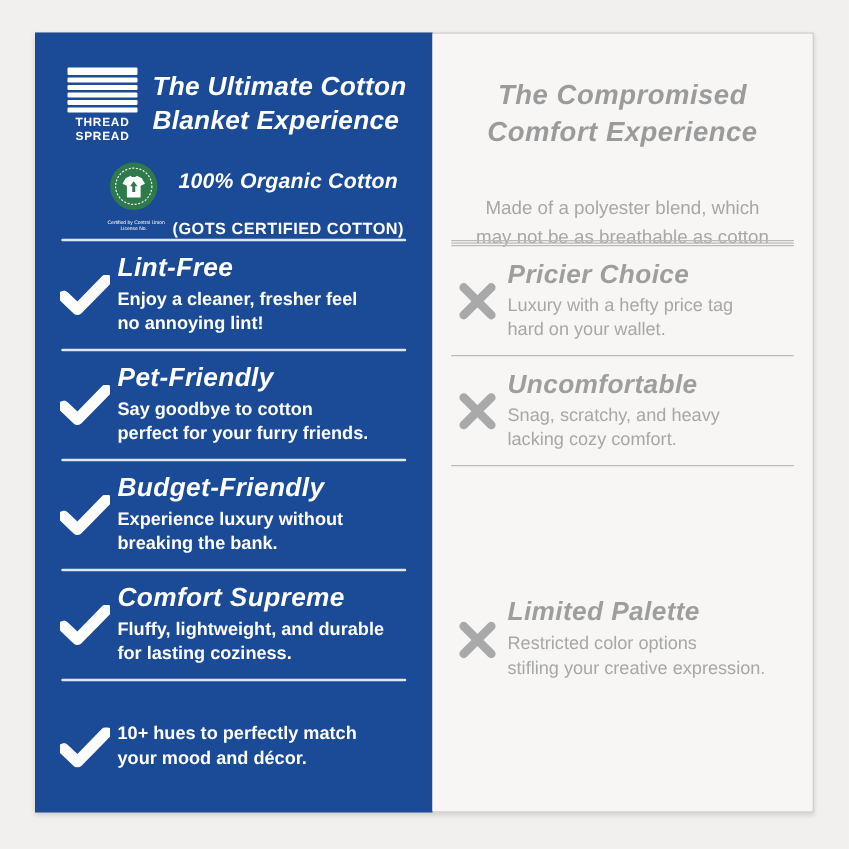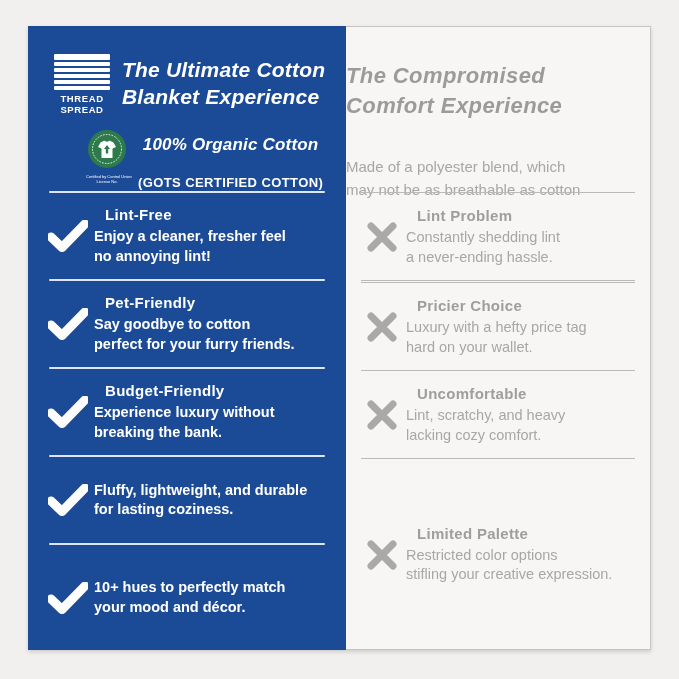--- a/index.html
+++ b/index.html
@@ -57,20 +57,21 @@
   
   .panel-right{
     flex:1 1 auto;
     background:#f7f6f4;
     color:#9e9e9e;
     display:flex;flex-direction:column;
     box-sizing:border-box;
   }
   .r-header{
     height:165px;flex:0 0 165px;
+    text-align:center;
     padding-top:34px;box-sizing:border-box;
   }
   .r-title{
     margin:0;
     font-size:22px;font-weight:700;font-style:italic;
     color:#9b9b9b;line-height:1.35;letter-spacing:0.4px;
   }
   .r-sub{
     margin-top:36px;
     font-size:15px;color:#a7a7a7;line-height:1.5;
@@ -80,22 +81,22 @@
   .row{
     height:86px;flex:0 0 86px;
     display:flex;align-items:center;
     box-sizing:border-box;
   }
   .row.last{height:105px;flex:1 1 auto;}
   .row .icon-cell{flex:0 0 52px;display:flex;justify-content:center;padding-left:14px;}
   .panel-right .row .icon-cell{flex:0 0 48px;padding-left:12px;}
   .item-text{padding-right:6px;}
   .item-heading{
-    font-size:15px;font-weight:800;
-    letter-spacing:0.3px;margin-bottom:4px;margin-left:11px;
+    font-size:21px;font-weight:800;font-style:italic;
+    letter-spacing:0.3px;margin-bottom:4px;
   }
   .panel-right .item-heading{color:#9e9e9e;font-weight:700;}
   .item-desc{font-size:14.5px;line-height:1.34;font-weight:600;}
   .panel-right .item-desc{font-weight:400;color:#a7a7a7;}
   .l-header, .badge-row, .row{overflow:hidden;}
 </style>
 </head>
 <body>
 
 <div class="card">
@@ -191,20 +192,21 @@
     </div>
     <div class="divider-l"></div>
 
     <div class="row">
       <div class="icon-cell">
         <svg width="40" height="32" viewBox="0 0 40 32">
             <path d="M3 17 L14 27.5 L37 4" fill="none" stroke="#ffffff" stroke-width="9" stroke-linecap="round" stroke-linejoin="round"></path>
           </svg>
       </div>
       <div class="item-text">
+        <div class="item-heading">Comfort Supreme</div>
         <div class="item-desc">
           <span>Fluffy, lightweight, and durable</span><br>
           <span>for lasting coziness.</span>
         </div>
       </div>
     </div>
     <div class="divider-l"></div>
 
     <div class="row last">
       <div class="icon-cell">
@@ -228,77 +230,63 @@
         <span>Comfort Experience</span>
       </h2>
       <div class="r-sub">
         <span>Made of a polyester blend, which</span><br>
         <span>may not be as breathable as cotton</span>
       </div>
     </div>
 
     <div class="divider-r"></div>
 
+    <div class="divider-r"></div>
+
+    <div class="divider-r"></div>
+
     <div class="row">
       <div class="icon-cell">
         <svg width="30" height="30" viewBox="0 0 30 30">
             <path d="M4 4 L26 26 M26 4 L4 26" stroke="#a9a9a9" stroke-width="7" stroke-linecap="round"></path>
           </svg>
       </div>
       <div class="item-text">
-        <div class="item-heading">Lint Problem</div>
-        <div class="item-desc">
-          <span>Constantly shedding lint</span><br>
-          <span>a never-ending hassle.</span>
-        </div>
-      </div>
-    </div>
-    <div class="divider-r"></div>
-
+        <div class="item-heading">Pricier Choice</div>
+        <div class="item-desc">
+          <span>Luxury with a hefty price tag</span><br>
+          <span>hard on your wallet.</span>
+        </div>
+      </div>
+    </div>
     <div class="divider-r"></div>
 
     <div class="row">
       <div class="icon-cell">
         <svg width="30" height="30" viewBox="0 0 30 30">
             <path d="M4 4 L26 26 M26 4 L4 26" stroke="#a9a9a9" stroke-width="7" stroke-linecap="round"></path>
           </svg>
       </div>
       <div class="item-text">
-        <div class="item-heading">Pricier Choice</div>
-        <div class="item-desc">
-          <span>Luxury with a hefty price tag</span><br>
-          <span>hard on your wallet.</span>
-        </div>
-      </div>
-    </div>
-    <div class="divider-r"></div>
-
-    <div class="row">
+        <div class="item-heading">Uncomfortable</div>
+        <div class="item-desc">
+          <span>Snag, scratchy, and heavy</span><br>
+          <span>lacking cozy comfort.</span>
+        </div>
+      </div>
+    </div>
+    <div class="divider-r"></div>
+
+    <div class="row last">
       <div class="icon-cell">
         <svg width="30" height="30" viewBox="0 0 30 30">
             <path d="M4 4 L26 26 M26 4 L4 26" stroke="#a9a9a9" stroke-width="7" stroke-linecap="round"></path>
           </svg>
       </div>
       <div class="item-text">
-        <div class="item-heading">Uncomfortable</div>
-        <div class="item-desc">
-          <span>Lint, scratchy, and heavy</span><br>
-          <span>lacking cozy comfort.</span>
-        </div>
-      </div>
-    </div>
-    <div class="divider-r"></div>
-
-    <div class="row last">
-      <div class="icon-cell">
-        <svg width="30" height="30" viewBox="0 0 30 30">
-            <path d="M4 4 L26 26 M26 4 L4 26" stroke="#a9a9a9" stroke-width="7" stroke-linecap="round"></path>
-          </svg>
-      </div>
-      <div class="item-text">
         <div class="item-heading">Limited Palette</div>
         <div class="item-desc">
           <span>Restricted color options</span><br>
           <span>stifling your creative expression.</span>
         </div>
       </div>
     </div>
   </section>
 </div>
 

